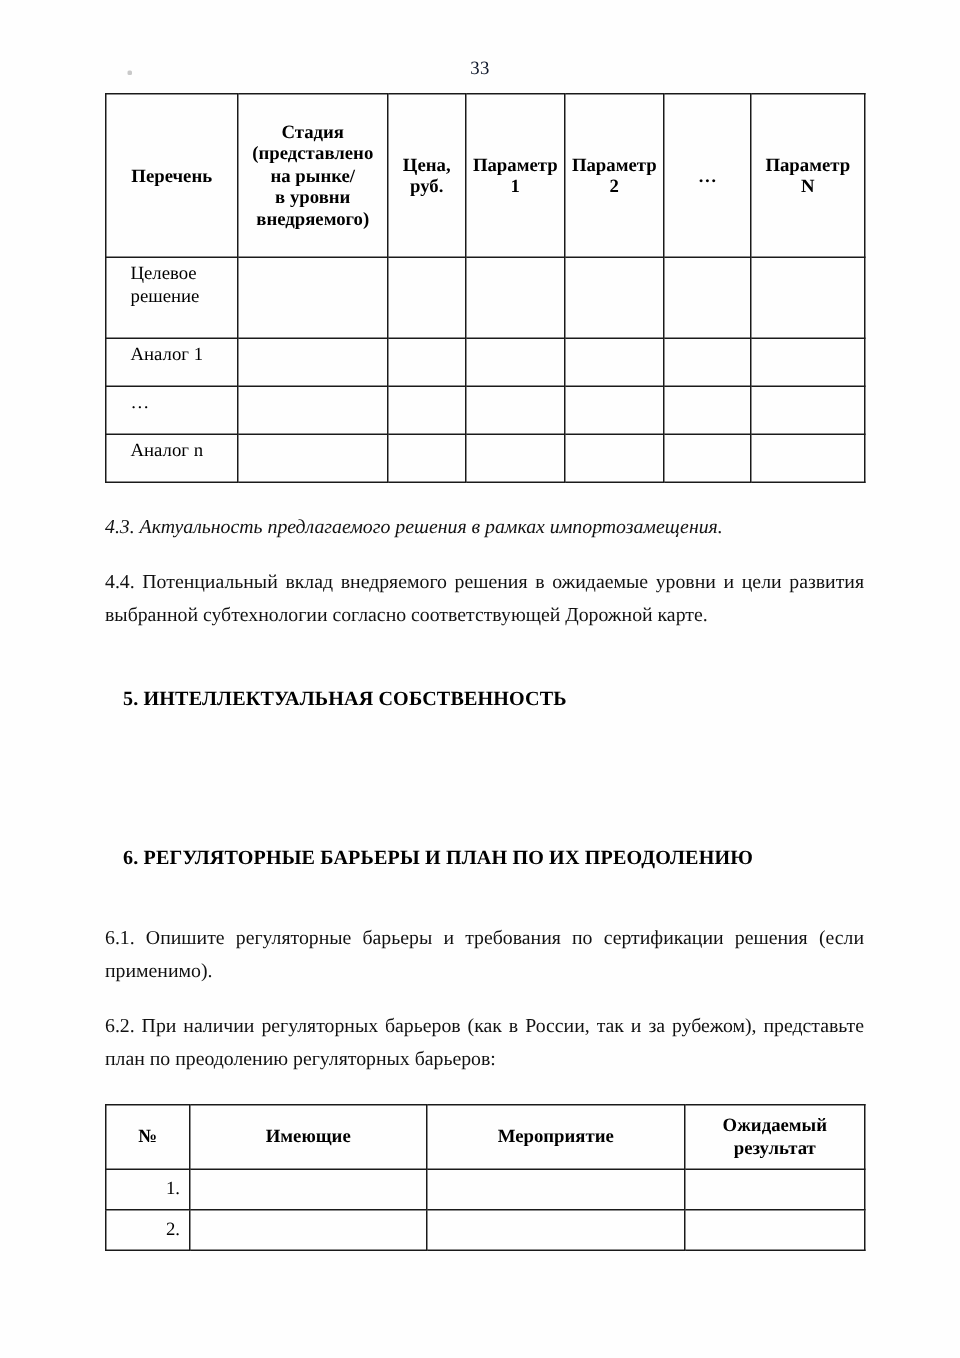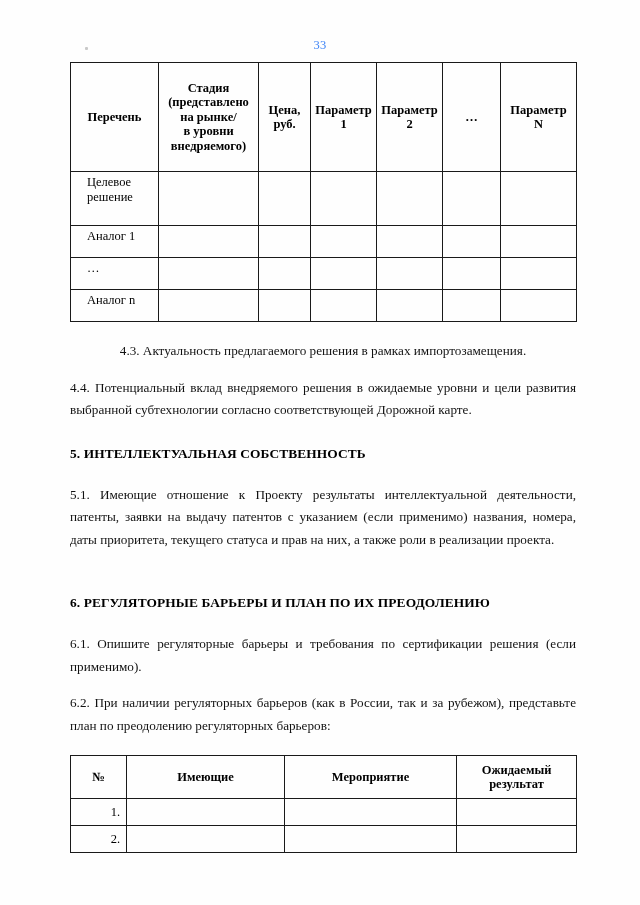--- a/index.html
+++ b/index.html
@@ -37,21 +37,21 @@
   }
 
   .page-number {
     position: absolute;
     left: 0;
     top: 38px;
     width: 640px;
     text-align: center;
     font-size: 12.5px;
     letter-spacing: 0.3px;
-    color: #3b82f6;
+    color: #0f172a;
   }
 
   .content {
     position: absolute;
     left: 70px;
     top: 62px;
     width: 506px;
   }
 
   
@@ -112,24 +112,24 @@
 
   
   p.body-par {
     margin: 0;
     font-size: 13.2px;
     line-height: 22.5px;
     text-align: justify;
     text-justify: inter-word;
     color: #111111;
   }
-  p.body-par.no-justify { text-align: center; }
+  p.body-par.no-justify { text-align: left; font-style: italic; }
 
   h2.section-heading {
-    margin: 0;
+    margin: 12px;
     font-size: 13.4px;
     font-weight: bold;
     line-height: 20px;
     letter-spacing: 0.1px;
     color: #000000;
   }
 
   .gap-14 { height: 14px; }
   .gap-18 { height: 18px; }
   .gap-20 { height: 20px; }
@@ -236,21 +236,20 @@
     <div class="gap-14"></div>
 
     <p class="body-par">4.4. Потенциальный вклад внедряемого решения в ожидаемые уровни и цели развития выбранной субтехнологии согласно соответствующей Дорожной карте.</p>
 
     <div class="gap-22"></div>
 
     <h2 class="section-heading">5.  ИНТЕЛЛЕКТУАЛЬНАЯ СОБСТВЕННОСТЬ</h2>
 
     <div class="gap-20"></div>
 
-    <p class="body-par">5.1. Имеющие отношение к Проекту результаты интеллектуальной деятельности, патенты, заявки на выдачу патентов с указанием (если применимо) названия, номера, даты приоритета, текущего статуса и прав на них, а также роли в реализации проекта.</p>
 
     <div class="gap-18"></div>
 
 
     <div class="gap-24"></div>
 
     <h2 class="section-heading">6.  РЕГУЛЯТОРНЫЕ БАРЬЕРЫ И ПЛАН ПО ИХ ПРЕОДОЛЕНИЮ</h2>
 
     <div class="gap-20"></div>
 

